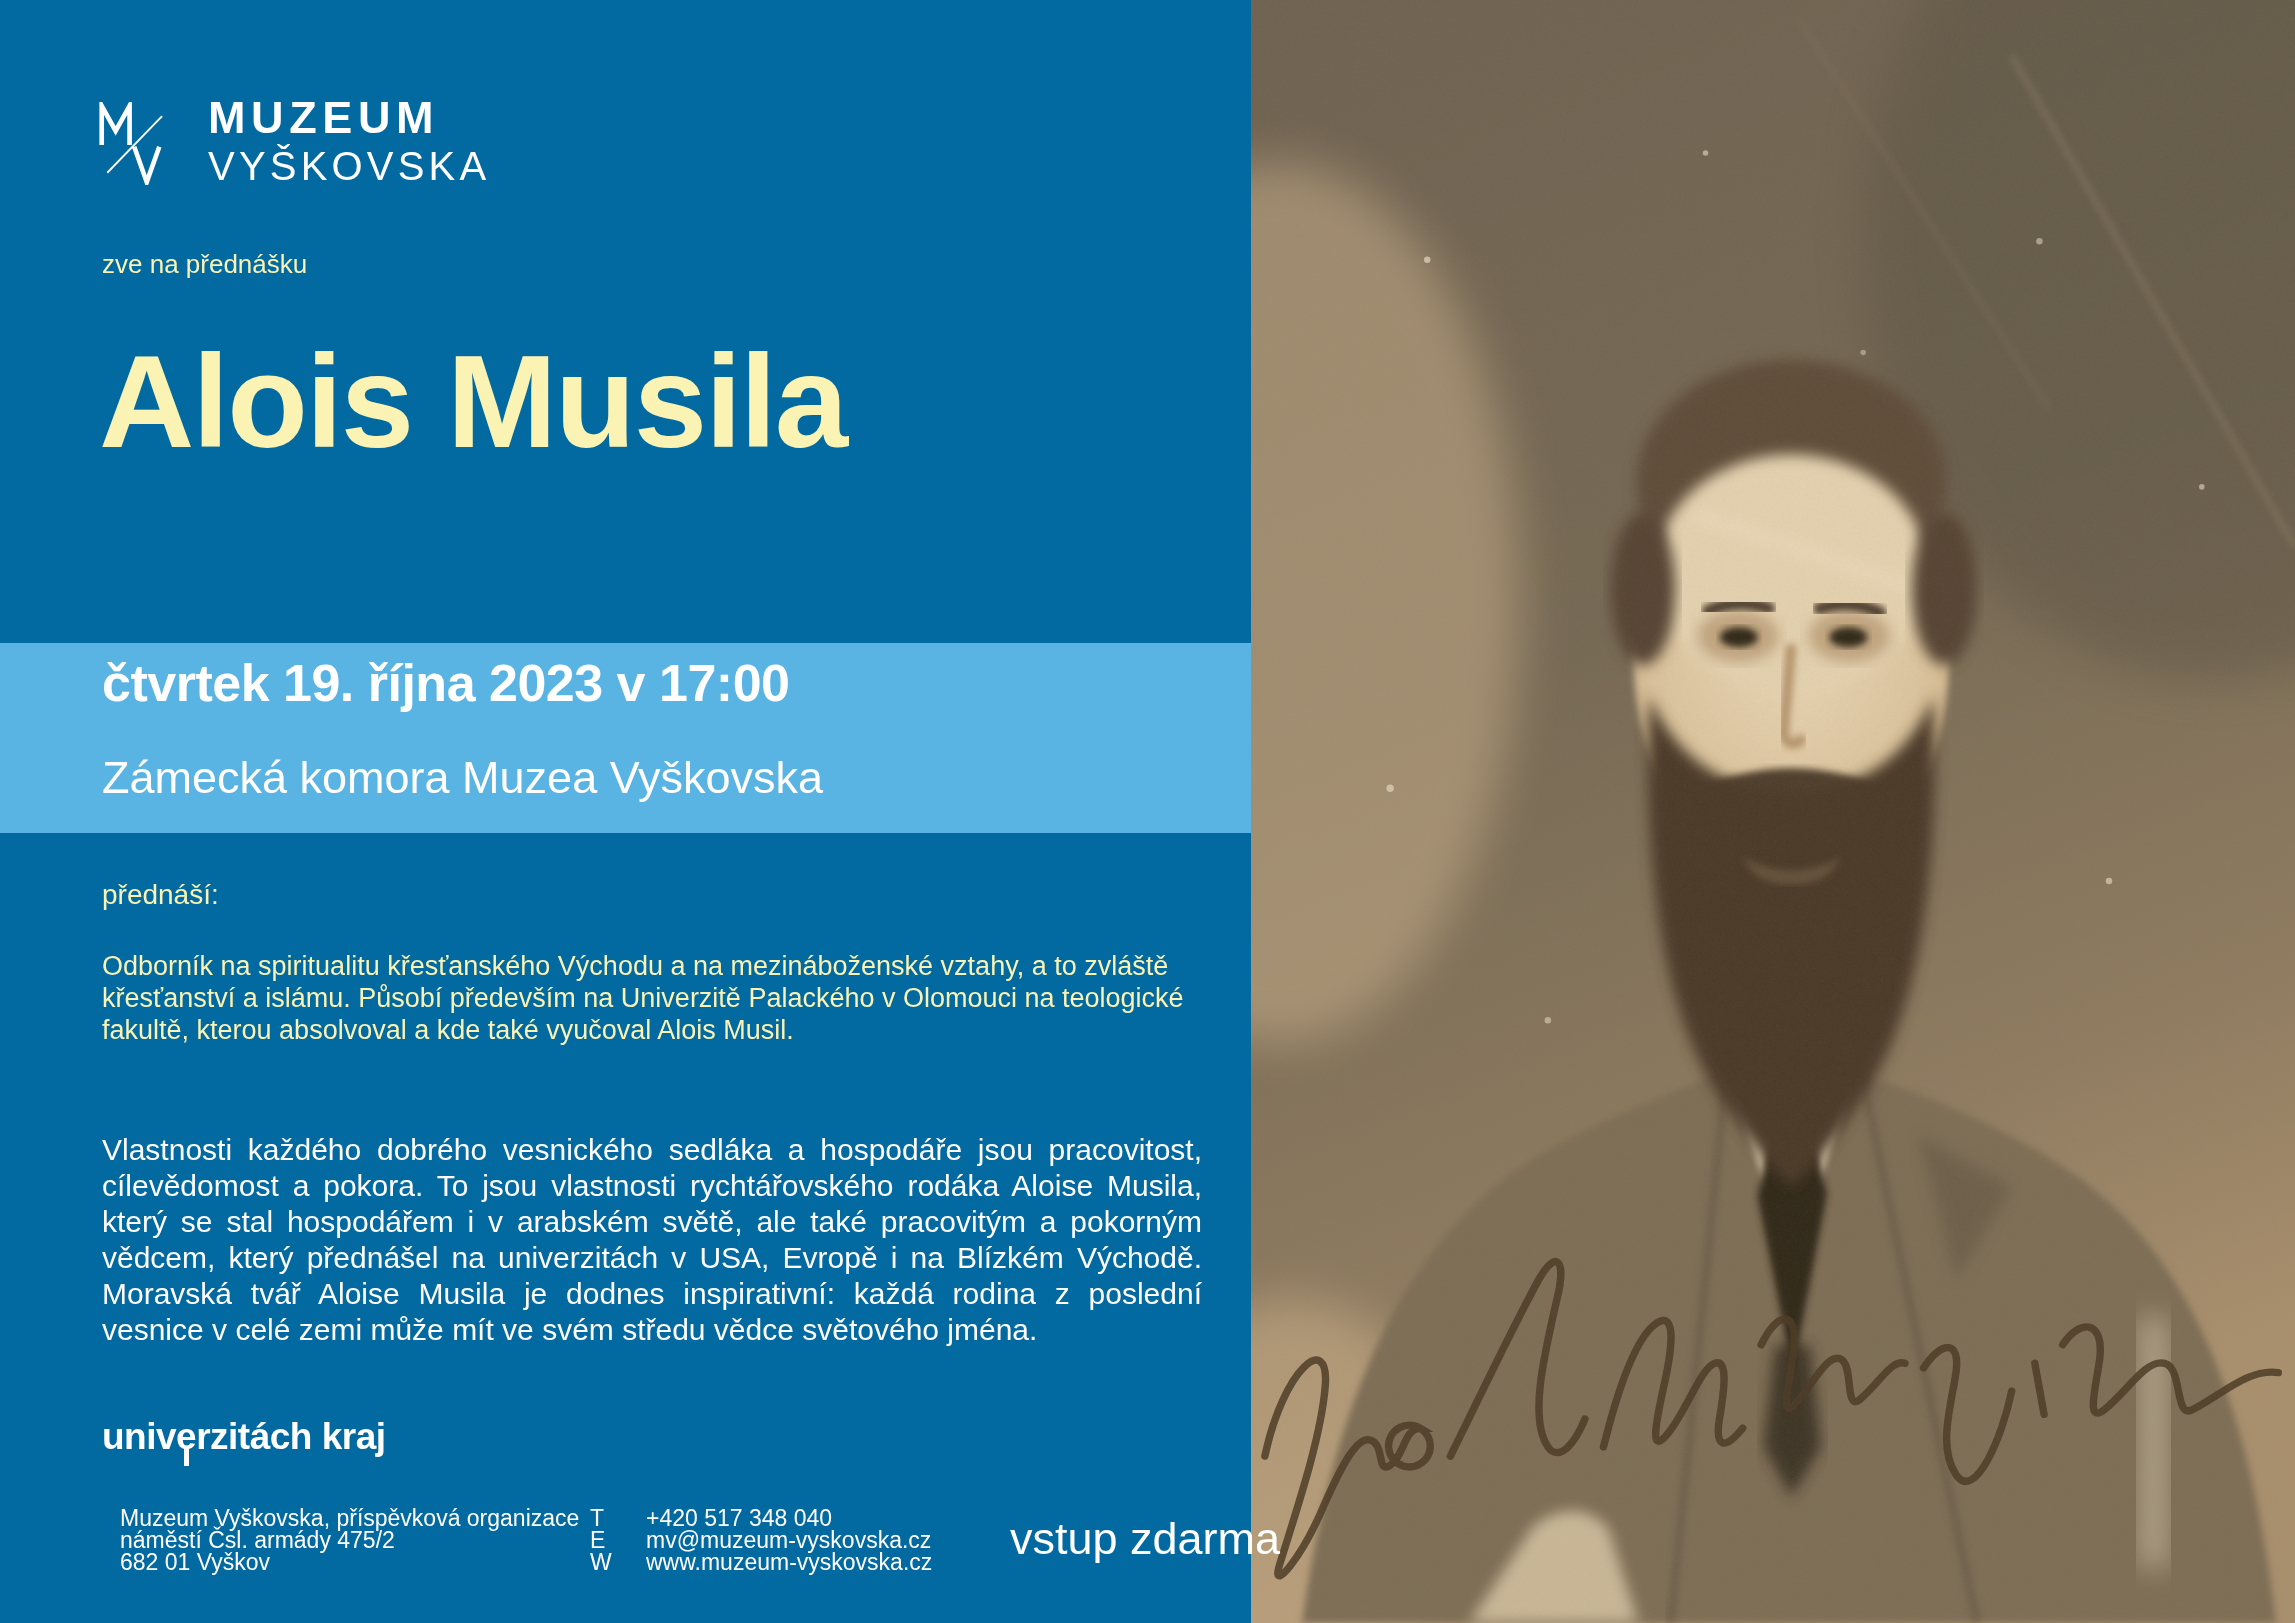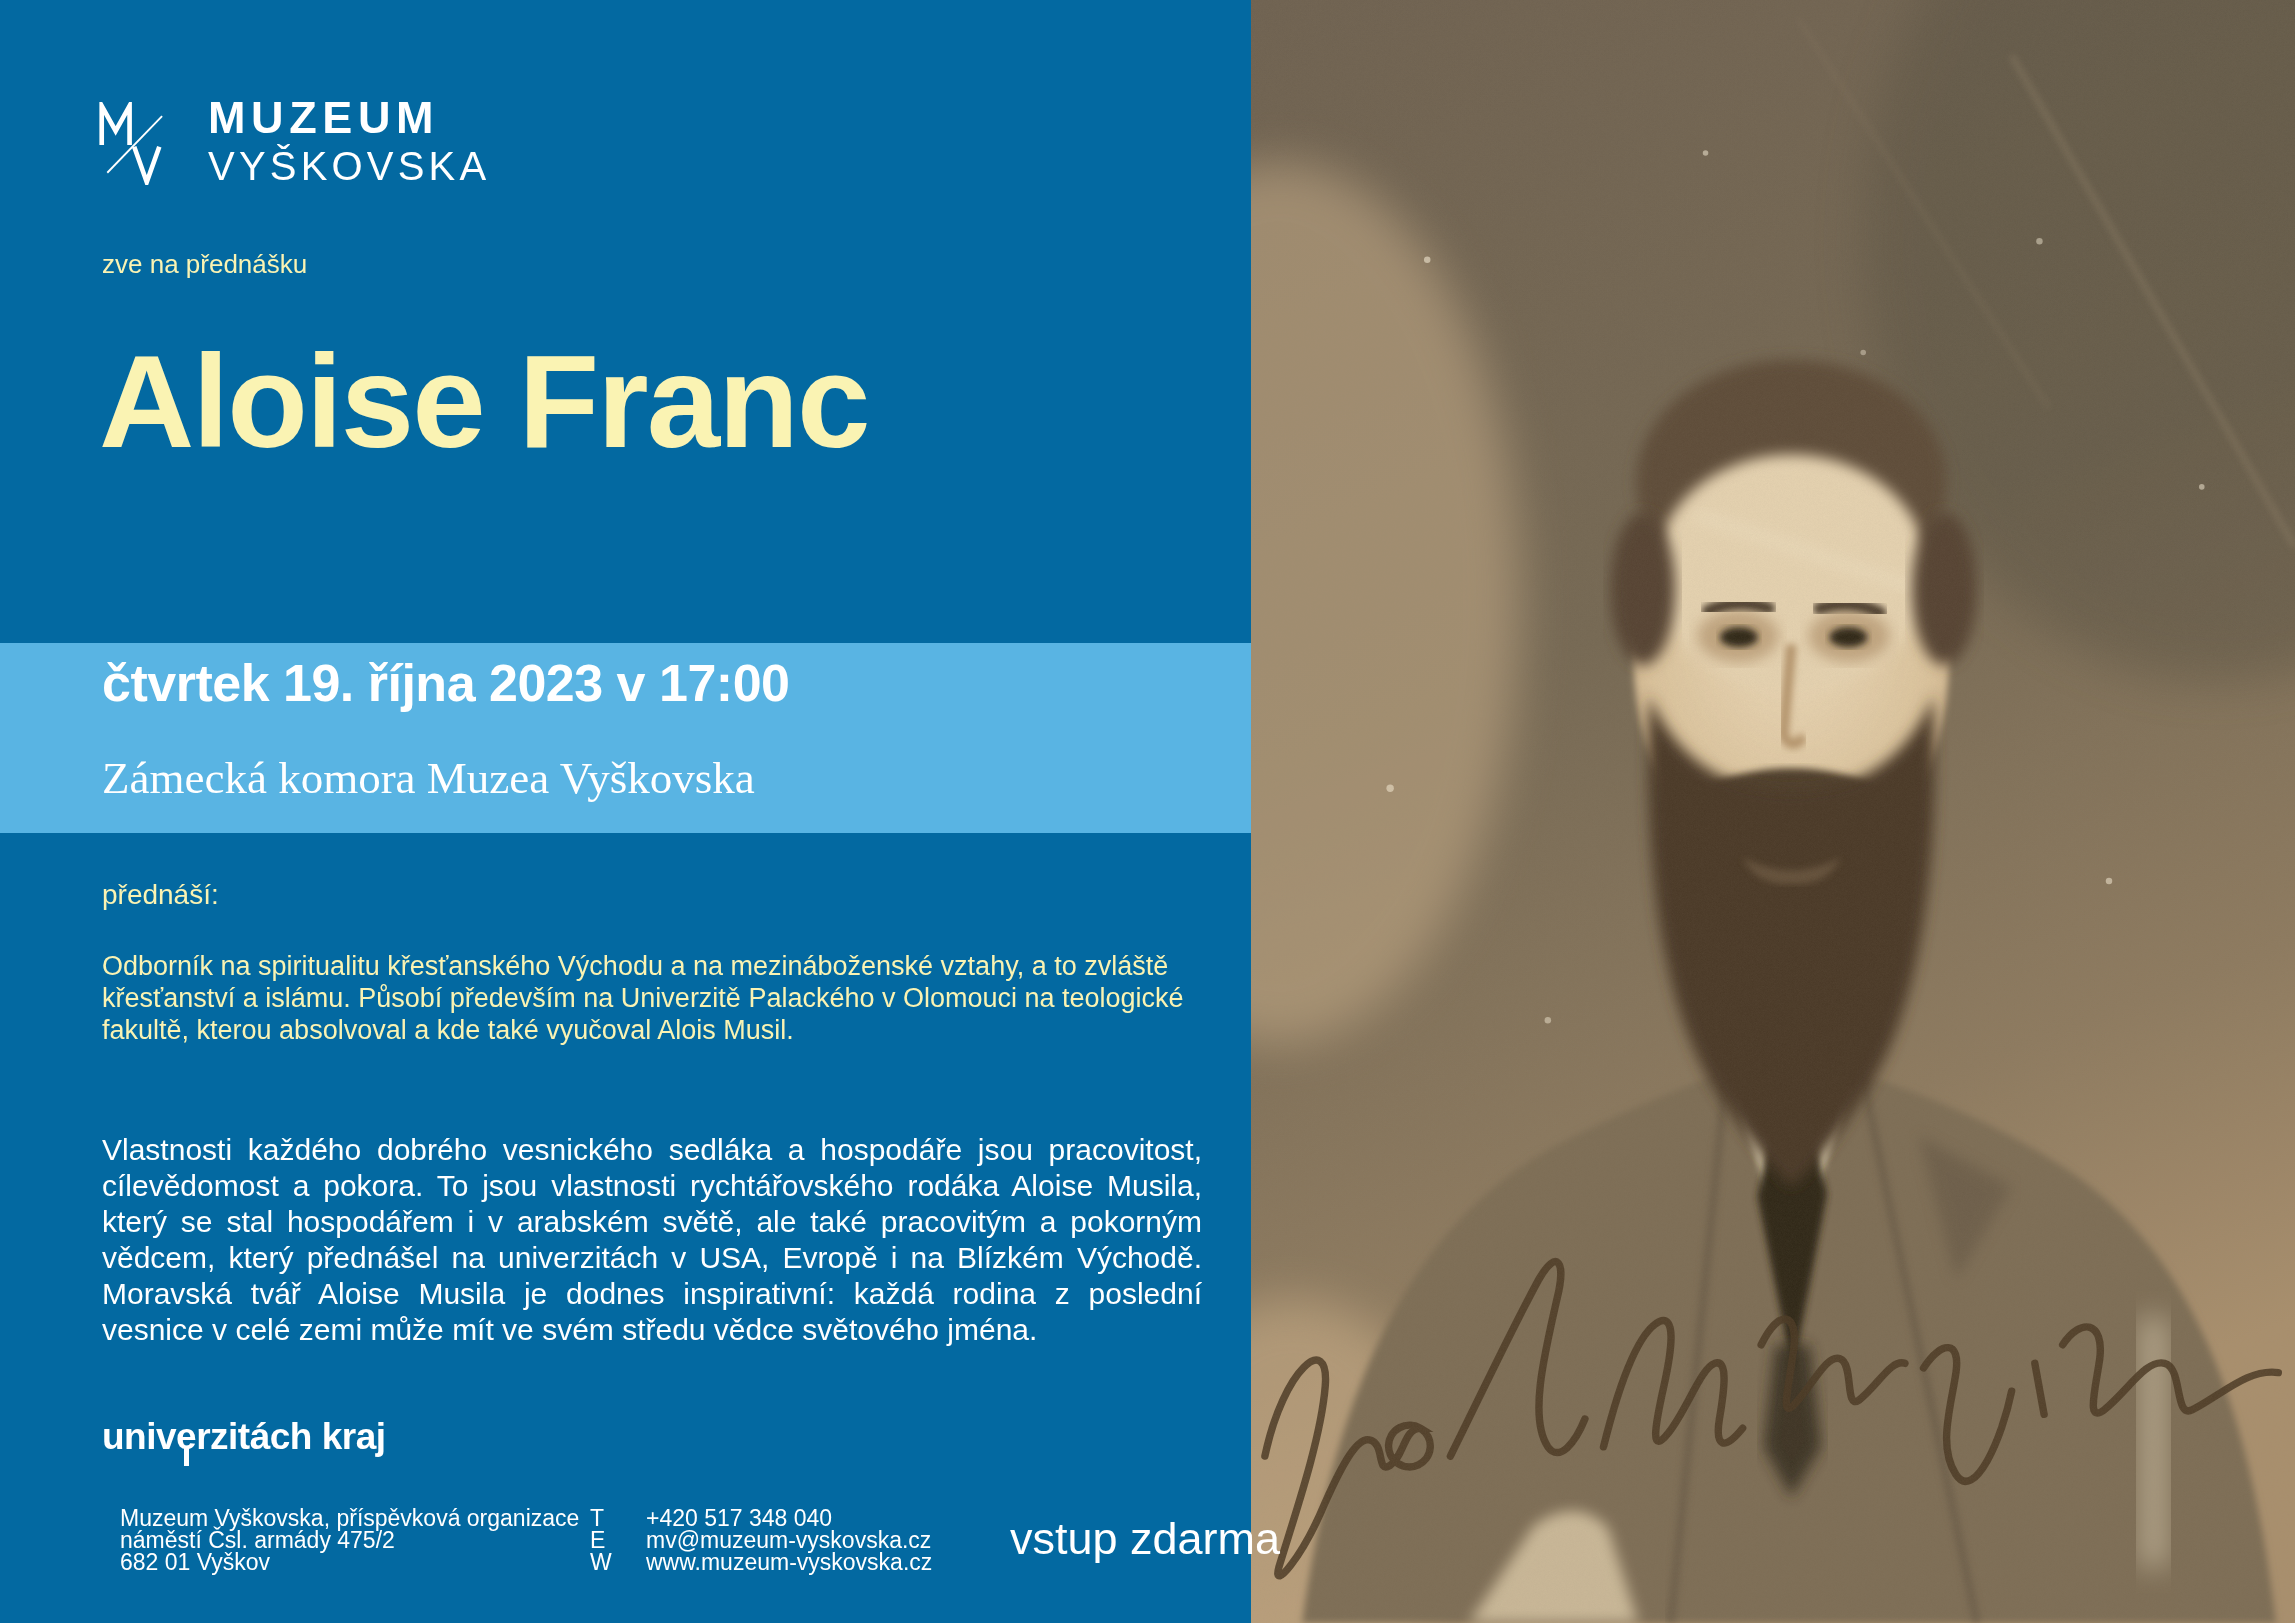--- a/index.html
+++ b/index.html
@@ -35,21 +35,21 @@
     position:absolute;left:99px;top:325px;margin:0;
     color:#FAF3B3;font-size:132px;font-weight:700;letter-spacing:-1.9px;line-height:154px;
   }
   
   .event-date{
     position:absolute;left:102px;top:653px;
     color:#FFFFFF;font-size:52px;font-weight:700;letter-spacing:-0.5px;
   }
   .event-venue{
     position:absolute;left:102px;top:752px;
-    color:#FFFFFF;font-size:45px;font-weight:400;font-family:Liberation Serif, serif;
+    color:#FFFFFF;font-size:45px;font-weight:400;
   }
   
   .lect-label{
     position:absolute;left:102px;top:879px;
     color:#FAF3B3;font-size:28px;
   }
   .lect-name{
     position:absolute;left:102px;top:913px;
     color:#FAF3B3;font-size:27px;font-weight:700;
   }
@@ -211,21 +211,21 @@
     </svg>
     <div class="logo-text">
       <div class="brand1">MUZEUM</div>
       <div class="brand2">VYŠKOVSKA</div>
     </div>
   </header>
 
   <div class="intro">zve na přednášku</div>
 
   <h1 class="title">
-    <div>Aloise Franc</div>
+    <div>Alois Musila</div>
   </h1>
 
   <div class="event-date">čtvrtek 19. října 2023 v 17:00</div>
   <div class="event-venue">Zámecká komora Muzea Vyškovska</div>
 
   <div class="lect-label">přednáší:</div>
   <div class="lect-bio">Odborník na spiritualitu křesťanského Východu a na mezináboženské vztahy, a to zvláště křesťanství a islámu. Působí především na Univerzitě Palackého v Olomouci na teologické fakultě, kterou absolvoval a kde také vyučoval Alois Musil.</div>
 
   <div class="body-text">Vlastnosti každého dobrého vesnického sedláka a hospodáře jsou pracovitost, cílevědomost a pokora. To jsou vlastnosti rychtářovského rodáka Aloise Musila, který se stal hospodářem i v arabském světě, ale také pracovitým a pokorným vědcem, který přednášel na univerzitách v USA, Evropě i na Blízkém Východě. Moravská tvář Aloise Musila je dodnes inspirativní: každá rodina z poslední vesnice v celé zemi může mít ve svém středu vědce světového jména.</div>
 

